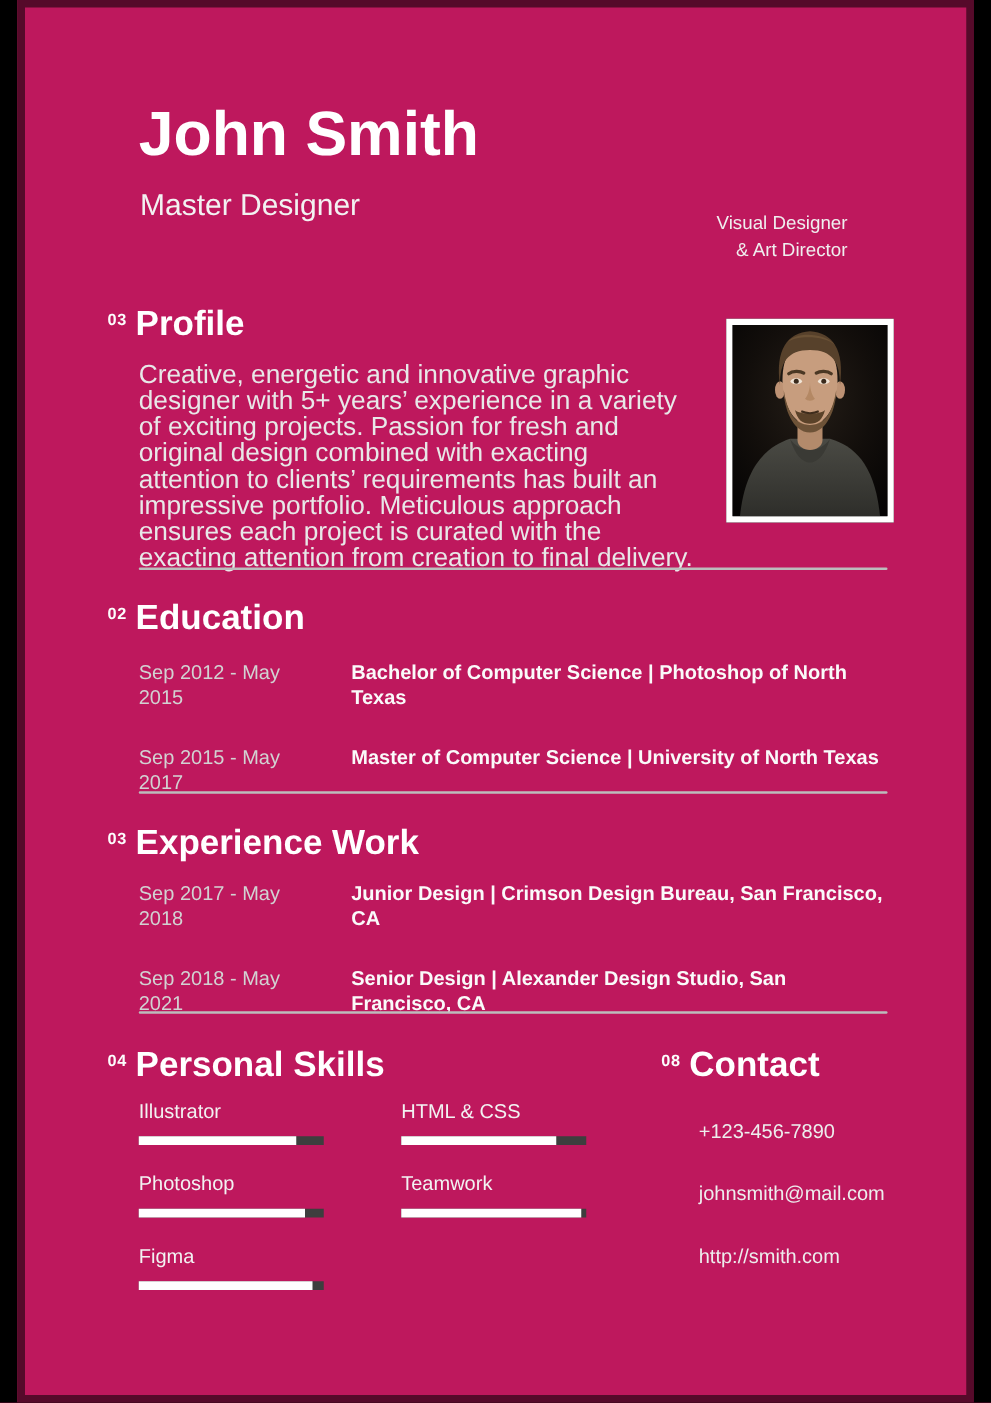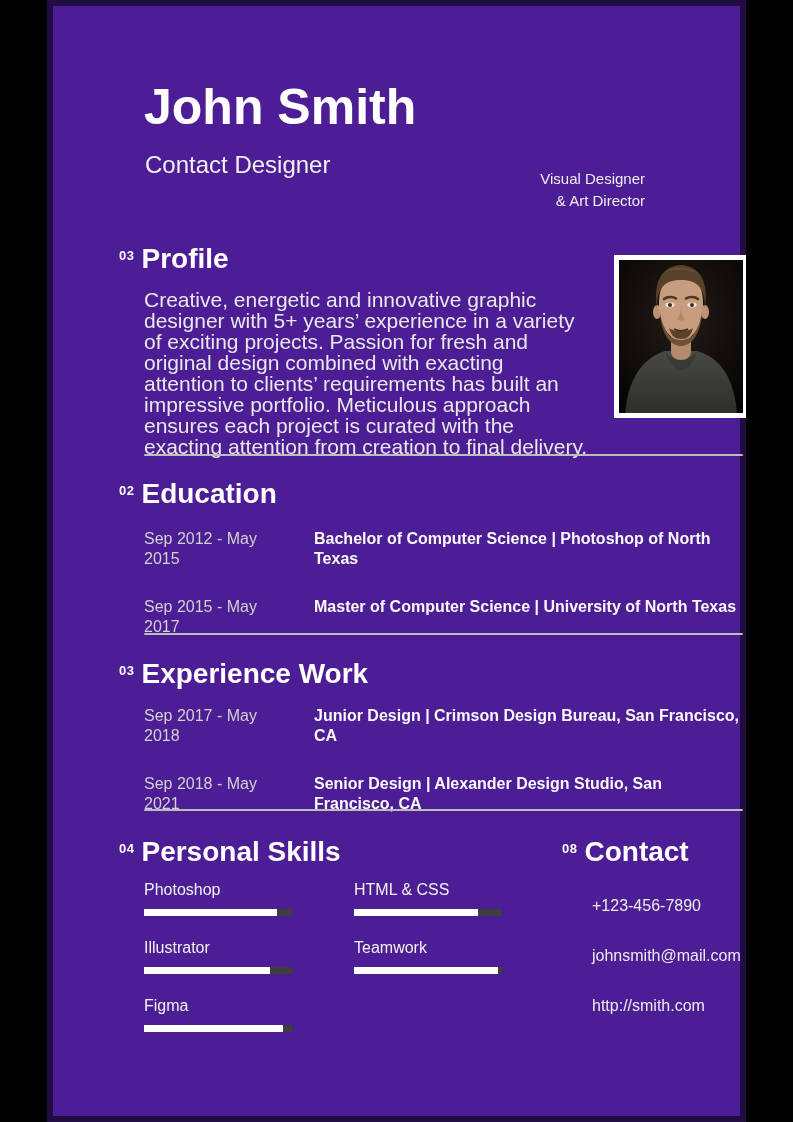--- a/index.html
+++ b/index.html
@@ -1,20 +1,20 @@
 <!DOCTYPE html>
 <html><head>
 <meta charset="utf-8">
 <style>
   html,body{margin:0;padding:0;background:#000;}
   .page{
     position:relative;
-    width:699px;height:1122px;
+    width:765px;height:1122px;
     margin:0 auto;
-    background:#4c1d95;
+    background:#be185d;
     box-shadow:inset 0 0 0 6px rgba(0,0,0,0.55);
     font-family:"Liberation Sans", sans-serif;
     color:#ffffff;
     overflow:hidden;
   }
   
   .name{
     position:absolute;left:97px;top:78px;
     font-size:50px;font-weight:800;letter-spacing:0px;color:#ffffff;
     line-height:58px;
@@ -75,21 +75,21 @@
   .head-experience{top:658px;}
   .head-skills{top:836px;}
   .head-contact{top:836px;}
 </style>
 </head>
 <body>
 
 <div class="page">
 
   <div class="name">John Smith</div>
-  <div class="subtitle">Contact Designer</div>
+  <div class="subtitle">Master Designer</div>
   <div class="role">
     <div>Visual Designer</div>
     <div>&amp; Art Director</div>
   </div>
 
   <div class="sec-head head-profile">
     <span class="sec-num">03</span><span class="sec-title">Profile</span>
   </div>
   <div class="profile-body">Creative, energetic and innovative graphic designer with 5+ years’ experience in a variety of exciting projects. Passion for fresh and original design combined with exacting attention to clients’ requirements has built an impressive portfolio. Meticulous approach ensures each project is curated with the exacting attention from creation to final delivery.</div>
 
@@ -172,29 +172,29 @@
   </div>
 
   <div class="divider div-3"></div>
 
   <div class="sec-head head-skills">
     <span class="sec-num">04</span><span class="sec-title">Personal Skills</span>
   </div>
   <div class="skills-cols">
     <div class="skills-col">
       <div class="skill">
+        <div class="skill-label">Illustrator</div>
+        <div class="skill-bar">
+            <div class="skill-fill" style="width: 85%;"></div>
+          </div>
+      </div>
+      <div class="skill">
         <div class="skill-label">Photoshop</div>
         <div class="skill-bar">
             <div class="skill-fill" style="width: 90%;"></div>
-          </div>
-      </div>
-      <div class="skill">
-        <div class="skill-label">Illustrator</div>
-        <div class="skill-bar">
-            <div class="skill-fill" style="width: 85%;"></div>
           </div>
       </div>
       <div class="skill">
         <div class="skill-label">Figma</div>
         <div class="skill-bar">
             <div class="skill-fill" style="width: 94%;"></div>
           </div>
       </div>
     </div>
     <div class="skills-col">

